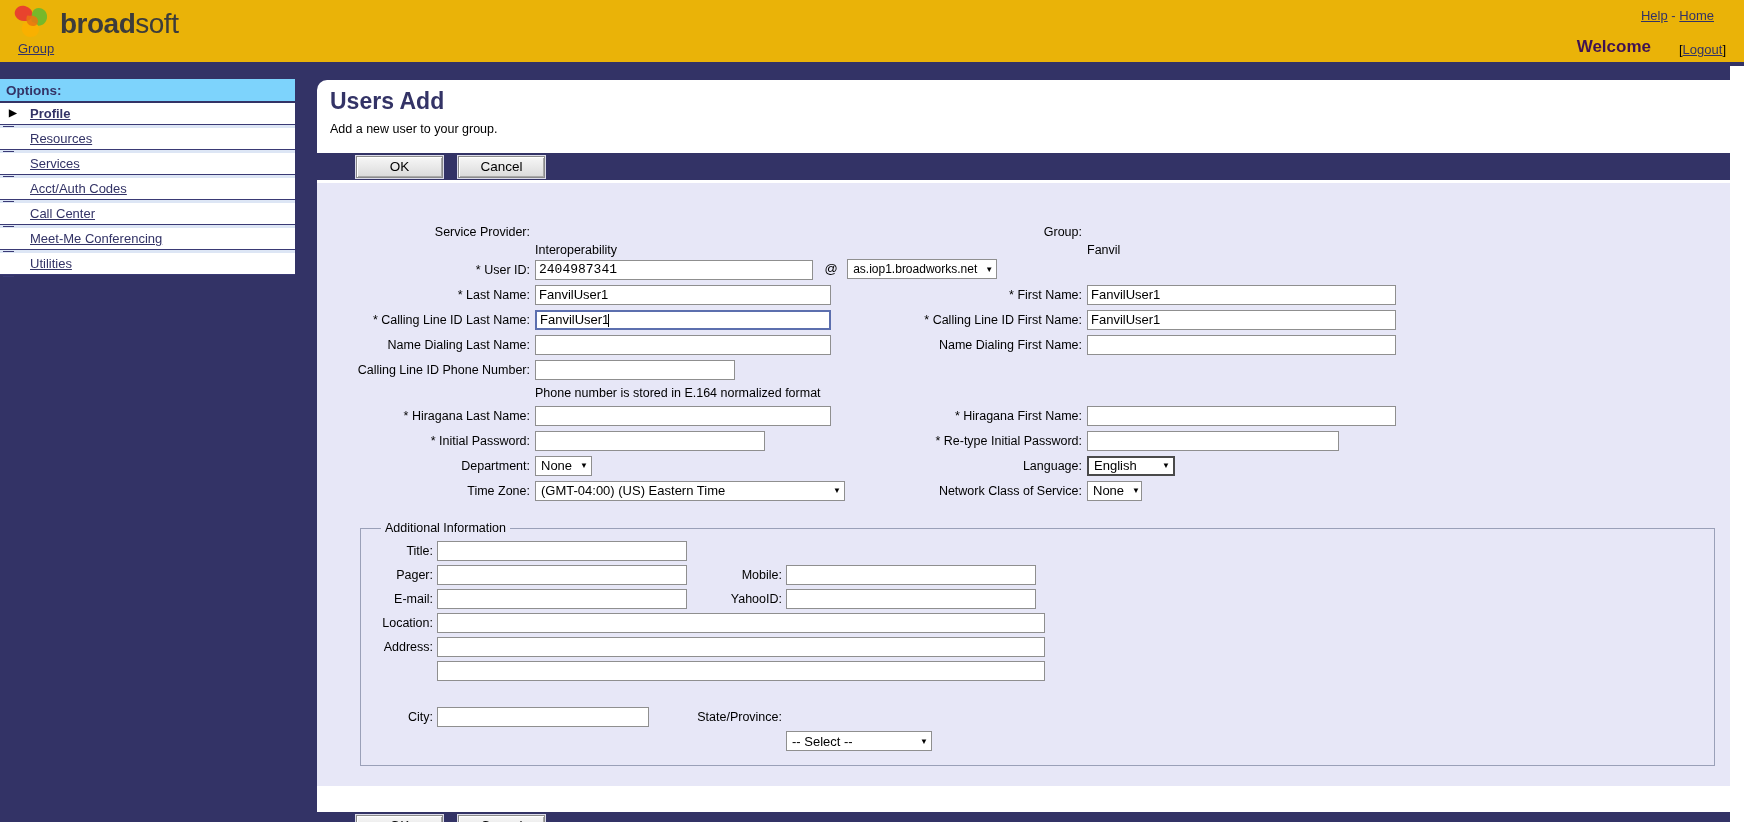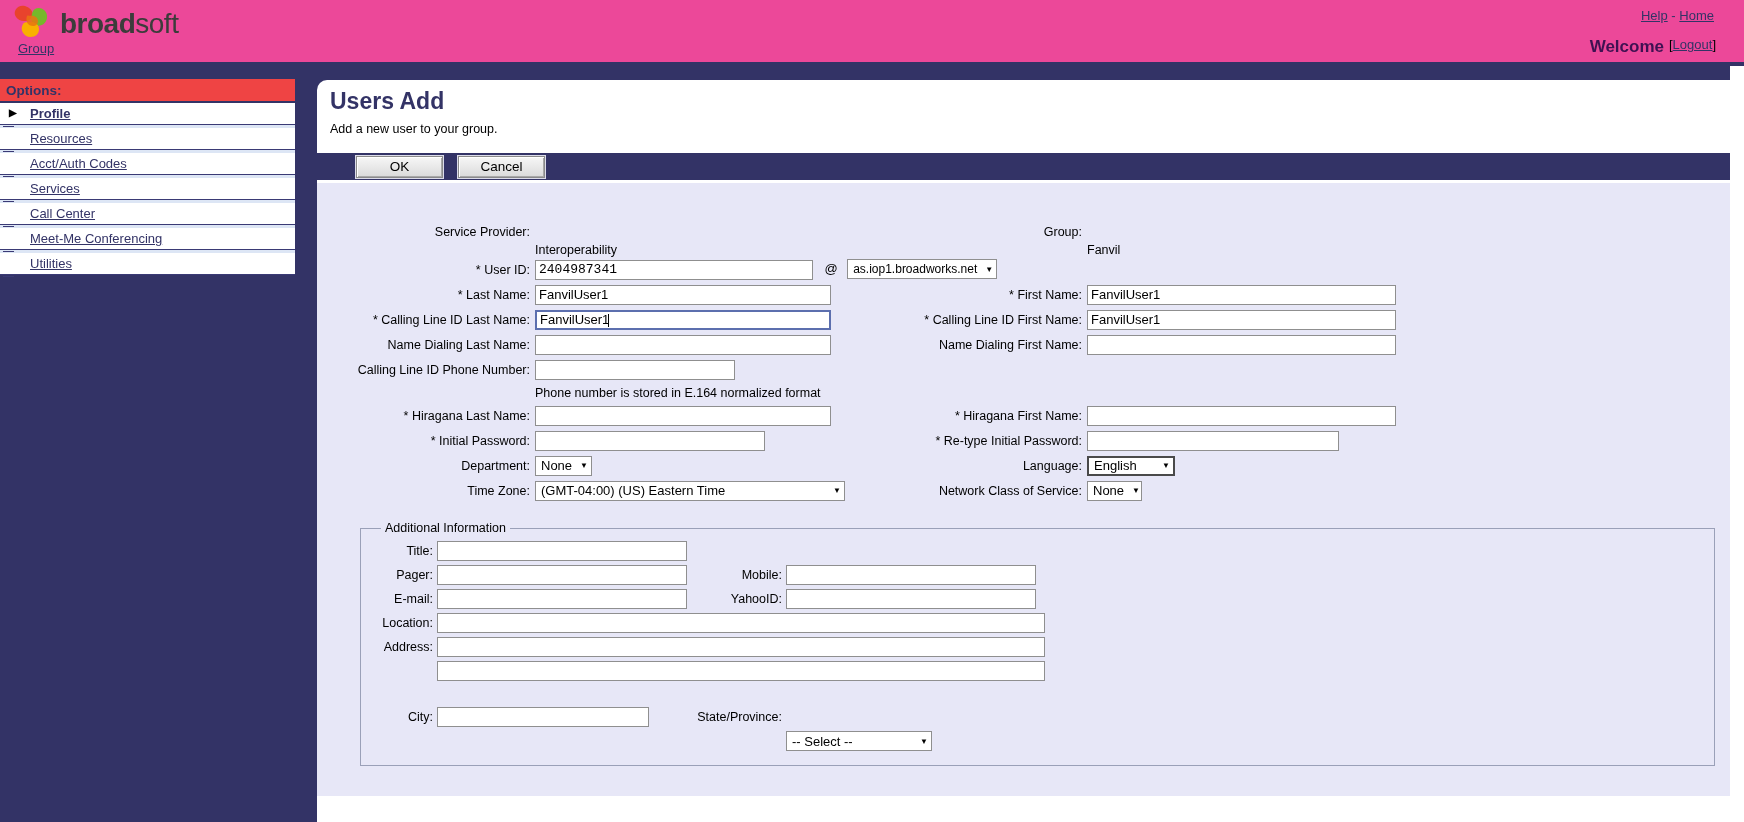--- a/index.html
+++ b/index.html
@@ -1,38 +1,38 @@
 <!DOCTYPE html>
 <html><head>
 <meta charset="utf-8">
 <style>
   * { margin:0; padding:0; box-sizing:border-box; }
   html,body { width:1744px; height:822px; background:#ffffff; overflow:hidden;
               font-family:"Liberation Sans", sans-serif; color:#000; }
 
   
-  .hdr { position:relative; width:1744px; height:62px; background:#ec4899; }
+  .hdr { position:relative; width:1744px; height:62px; background:#eab308; }
   .logo { position:absolute; left:10px; top:3px; display:flex; align-items:center; }
   .logo svg { width:44px; height:40px; }
   .wordmark { font-size:28px; letter-spacing:-0.5px; color:#3c3c3b; margin-left:6px; margin-top:2px; }
   .wordmark .b { font-weight:bold; }
   .toplinks { position:absolute; right:30px; top:8px; font-size:13px; color:#333366; }
   .toplinks a, .crumb a, .logout a, .side-item a { color:#333366; text-decoration:underline; cursor:pointer; }
   .crumb { position:absolute; left:18px; bottom:6px; font-size:13px; }
-  .welcome-wrap { position:absolute; right:28px; bottom:5px; display:flex; align-items:flex-start; gap:5px; }
+  .welcome-wrap { position:absolute; right:18px; bottom:5px; display:flex; align-items:flex-end; gap:28px; }
   .welcome { font-size:17px; font-weight:bold; color:#3f1152; }
   .logout { font-size:13px; }
 
   .hrule { width:1744px; height:4px; background:#333366; }
 
   
   .app { display:flex; width:1730px; min-height:756px; background:#333366; }
   .side-col { width:317px; flex:0 0 317px; }
   .side-panel { width:295px; margin-top:13px; background:#dde6f5; }
-  .side-title { background:#ef4444; color:#333366; font-weight:bold; font-size:13.5px;
+  .side-title { background:#7dd3fc; color:#333366; font-weight:bold; font-size:13.5px;
                 padding:4px 6px 3px 6px; border-bottom:2px solid #333366; }
   .side-list { list-style:none; }
   .side-item { position:relative; background:#fff; font-size:13px; padding:3px 6px 3px 30px;
                border-bottom:1px solid #3a3a75; margin-bottom:3px; }
   .side-item::before { content:""; position:absolute; left:3px; bottom:-3px; width:11px;
                        border-top:1px solid #3a3a75; }
   .side-item.active { font-weight:bold; }
   .arrow-ic { position:absolute; left:9px; top:4px; font-size:10px; color:#000; }
 
   .main-col { flex:1; background:#fff; margin-top:14px; border-radius:10px 0 0 0;
@@ -41,21 +41,21 @@
   .pg-sub { font-size:12.5px; margin-top:7px; }
 
   .toolbar { background:#333366; height:27px; display:flex; align-items:center; gap:15px;
              padding-left:26px; margin-top:17px; margin-left:-13px; padding-left:39px; }
   .btn { width:87px; height:22px; font-size:13.5px; font-family:inherit; color:#000;
          background:linear-gradient(#f7f7f7,#dadada); border:1px solid #8a8a8a;
          box-shadow:0 0 0 1px #dcdcea, inset 1px 1px 0 #ffffff, inset -1px -1px 0 #a8a8a8;
          cursor:pointer; }
 
   
-  .form-region { background:#e7e7f7; margin-left:-13px; padding:24px 0 30px 13px; margin-top:3px; }
+  .form-region { background:#e7e7f7; margin-left:-13px; padding:24px 0 20px 13px; margin-top:3px; }
   .row { display:flex; align-items:center; min-height:25px; font-size:12.5px; }
   .lab { text-align:right; padding-right:5px; white-space:nowrap; }
   .l1 { width:205px; } .f1 { width:302px; } .l2 { width:250px; } .f2 { flex:1; }
   .val { font-size:12.5px;margin-top:36px; }
   .inp { height:20px; border:1px solid #8f8f8f; background:#fff; font-size:13px;
          padding:1px 3px; font-family:inherit; }
   .inp.focused { border:2px solid #5c6fae; }
   .note { font-size:12.5px; }
 
   .sel { display:inline-flex; align-items:center; justify-content:space-between;
@@ -115,22 +115,22 @@
 
   <div class="side-col">
     <div class="side-panel">
       <div class="side-title">Options:</div>
       <ul class="side-list">
         <li class="side-item active">
           <span class="arrow-ic">▶</span>
           <a>Profile</a>
         </li>
         <li class="side-item"><a>Resources</a></li>
+        <li class="side-item"><a>Services</a></li>
         <li class="side-item"><a>Acct/Auth Codes</a></li>
-        <li class="side-item"><a>Services</a></li>
         <li class="side-item"><a>Call Center</a></li>
         <li class="side-item"><a>Meet-Me Conferencing</a></li>
         <li class="side-item"><a>Utilities</a></li>
       </ul>
     </div>
   </div>
 
   <div class="main-col">
     <div class="pg-title">Users Add</div>
     <div class="pg-sub">Add a new user to your group.</div>

